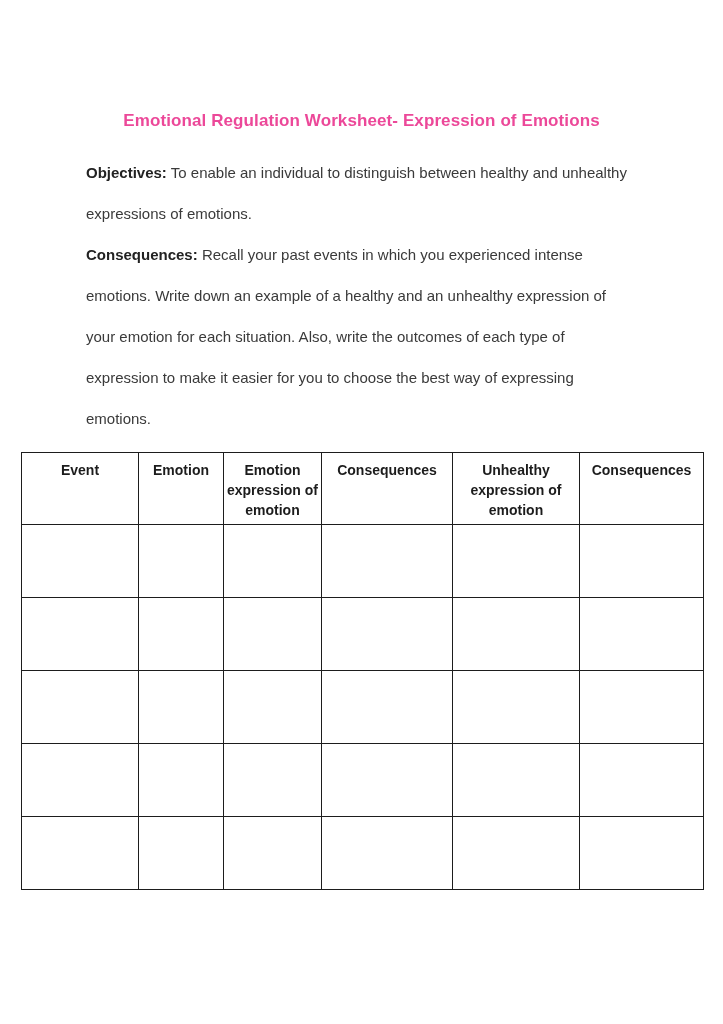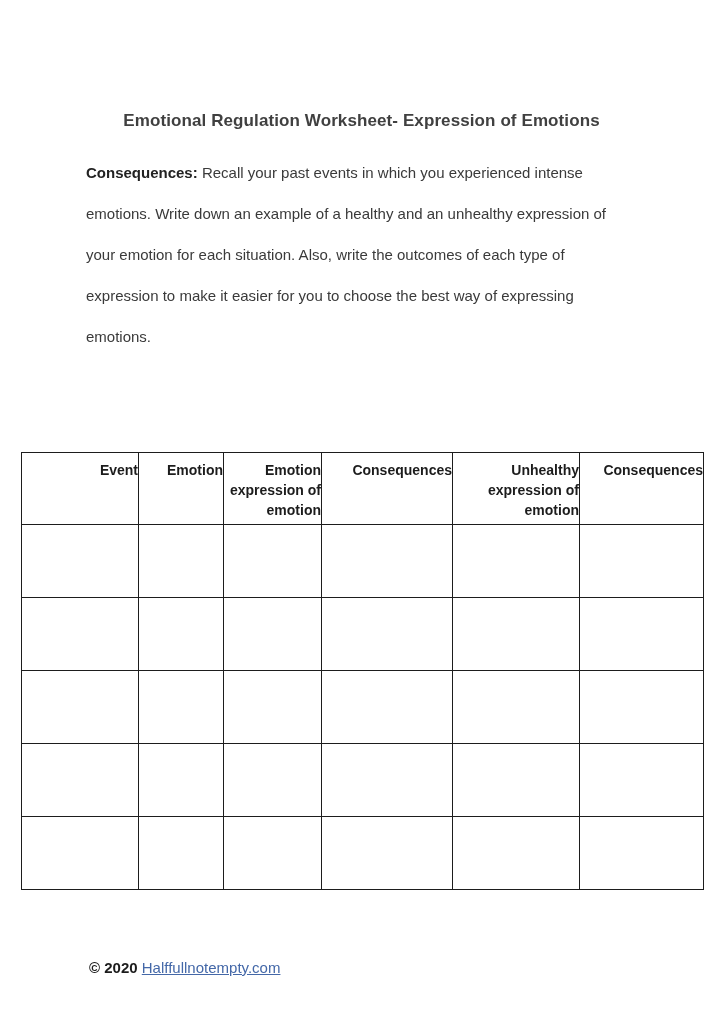--- a/index.html
+++ b/index.html
@@ -15,21 +15,21 @@
     overflow: hidden;
   }
   .doc-title {
     position: absolute;
     top: 111px;
     left: 0;
     right: 0;
     text-align: center;
     font-size: 17px;
     font-weight: bold;
-    color: #404040;
+    color: #ec4899;
     letter-spacing: 0.1px;
   }
   .body-text {
     position: absolute;
     top: 152px;
     left: 86px;
     width: 548px;
     font-size: 15px;
     line-height: 41px;
     color: #3a3a3a;
@@ -49,21 +49,21 @@
     border: 1.5px solid #1d1d1d;
     background: #ffffff;
   }
   table.worksheet-table th {
     vertical-align: top;
     padding-top: 7px;
     font-size: 14px;
     font-weight: bold;
     color: #1c1c1c;
     line-height: 20px;
-    text-align: right;
+    text-align: center;
   }
   tr.header-row { height: 72px; }
   tr.data-row { height: 73px; }
   .footer {
     position: absolute;
     top: 959px;
     left: 89px;
     font-size: 15px;
     color: #1c1c1c;
   }
@@ -74,20 +74,21 @@
   }
 </style>
 </head>
 <body>
 
 <div class="page">
 
   <h1 class="doc-title">Emotional Regulation Worksheet- Expression of Emotions</h1>
 
   <div class="body-text">
+    <p><b>Objectives:</b> <span>To enable an individual to distinguish between healthy and unhealthy expressions of emotions.</span></p>
     <p><b>Consequences:</b> <span>Recall your past events in which you experienced intense emotions. Write down an example of a healthy and an unhealthy expression of your emotion for each situation. Also, write the outcomes of each type of expression to make it easier for you to choose the best way of expressing emotions.</span></p>
   </div>
 
   <table class="worksheet-table">
     <colgroup>
       <col style="width:117px">
       <col style="width:85px">
       <col style="width:98px">
       <col style="width:131px">
       <col style="width:127px">
@@ -138,18 +139,14 @@
         <td></td>
         <td></td>
         <td></td>
         <td></td>
         <td></td>
         <td></td>
       </tr>
     </tbody>
   </table>
 
-  <div class="footer">
-    <span class="copyright">© 2020</span>
-    <a class="site-link" style="color: rgb(68, 104, 168);">Halffullnotempty.com</a>
-  </div>
 
 </div>
 
 </body></html>

